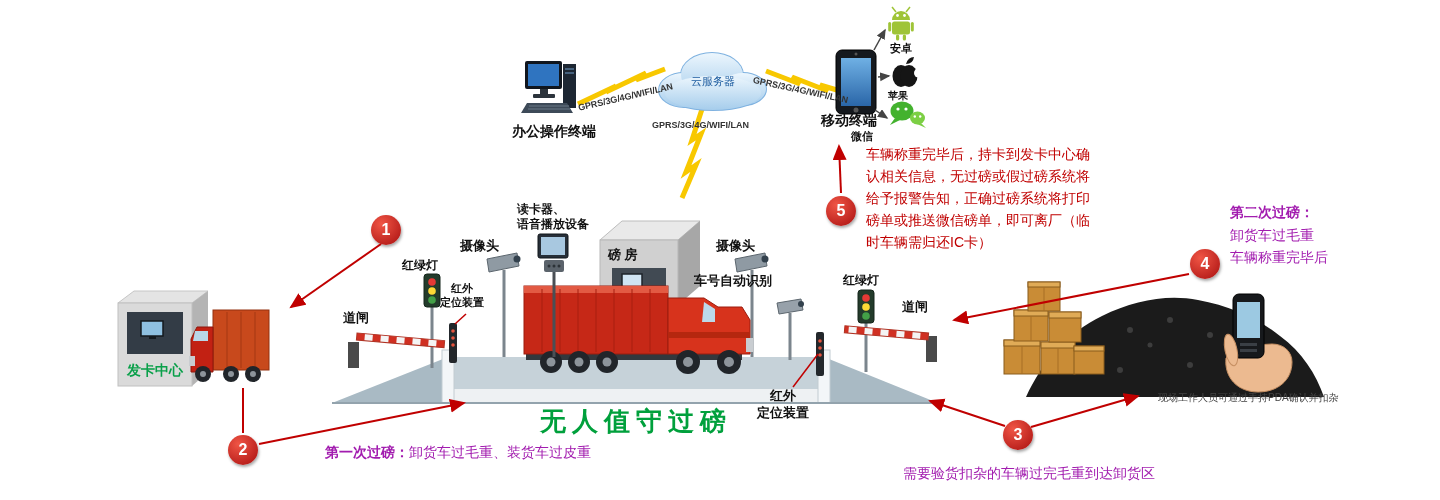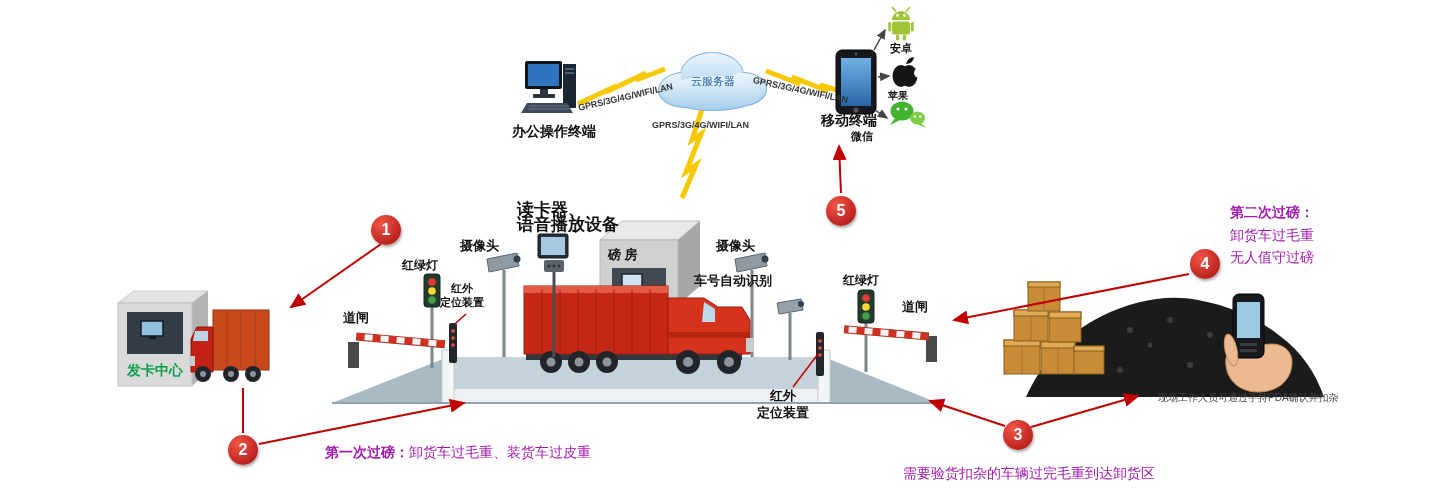--- a/index.html
+++ b/index.html
@@ -319,52 +319,58 @@
   <div class="abs lbl" style="left:806px;top:112px;width:86px;text-align:center;font-size:14px">移动终端</div>
 
   <div class="abs net-lbl" style="left:577px;top:92px;transform:rotate(-13deg)">GPRS/3G/4G/WIFI/LAN</div>
   <div class="abs net-lbl" style="left:752px;top:85px;transform:rotate(12deg)">GPRS/3G/4G/WIFI/LAN</div>
   <div class="abs net-lbl" style="left:652px;top:120px">GPRS/3G/4G/WIFI/LAN</div>
 
   <div class="abs lbl" style="left:886px;top:41px;width:30px;text-align:center;font-size:11px">安卓</div>
   <div class="abs lbl" style="left:888px;top:89px;width:30px;text-align:left;font-size:10px">苹果</div>
   <div class="abs lbl" style="left:847px;top:129px;width:30px;text-align:center;font-size:11px">微信</div>
 
+  <div class="abs para" style="left:866px;top:143px;width:252px">车辆称重完毕后，持卡到发卡中心确
+认相关信息，无过磅或假过磅系统将
+给予报警告知，正确过磅系统将打印
+磅单或推送微信磅单，即可离厂（临
+时车辆需归还IC卡）</div>
 
   <div class="abs red" style="left:325px;top:444px;white-space:nowrap">
     <span class="bold">第一次过磅：</span><span>卸货车过毛重、装货车过皮重</span>
   </div>
   <div class="abs red" style="left:903px;top:465px;white-space:nowrap">需要验货扣杂的车辆过完毛重到达卸货区</div>
   <div class="abs red bold" style="left:1230px;top:204px">第二次过磅：</div>
   <div class="abs red" style="left:1230px;top:227px">卸货车过毛重</div>
-  <div class="abs red" style="left:1230px;top:249px">无人值守过磅</div>
+  <div class="abs red" style="left:1230px;top:249px">车辆称重完毕后</div>
 
   <div class="abs circle" style="left:371px;top:215px">1</div>
   <div class="abs circle" style="left:228px;top:435px">2</div>
   <div class="abs circle" style="left:1003px;top:420px">3</div>
   <div class="abs circle" style="left:1190px;top:249px">4</div>
   <div class="abs circle" style="left:826px;top:196px">5</div>
 
   <div class="abs lbl" style="left:460px;top:237px">摄像头</div>
-  <div class="abs lbl" style="left:517px;top:202px;font-size:17px;line-height:15px">读卡器、
+  <div class="abs lbl" style="left:517px;top:202px;font-size:12px;line-height:15px">读卡器、
 语音播放设备</div>
   <div class="abs lbl" style="left:608px;top:246px;width:62px;">磅 房</div>
   <div class="abs lbl" style="left:716px;top:237px">摄像头</div>
   <div class="abs lbl" style="left:694px;top:272px">车号自动识别</div>
   <div class="abs lbl" style="left:402px;top:257px;font-size:12px">红绿灯</div>
   <div class="abs lbl" style="left:843px;top:272px;font-size:12px">红绿灯</div>
   <div class="abs lbl" style="left:343px;top:309px">道闸</div>
   <div class="abs lbl" style="left:902px;top:298px">道闸</div>
   <div class="abs lbl" style="left:434px;top:281px;width:56px;text-align:center;font-size:11px;line-height:14px">红外
 定位装置</div>
   <div class="abs lbl" style="left:750px;top:387px;width:66px;text-align:center;font-size:13px;line-height:17px">红外
 定位装置</div>
   <div class="abs" style="left:125px;top:362px;width:60px;text-align:center;color:#0aa04a;font-weight:700;font-size:14px">发卡中心</div>
   <div class="abs" style="left:1158px;top:391px;font-size:10px;color:#444">现场工作人员可通过手持PDA确认并扣杂</div>
 
+  <div class="abs" style="left:540px;top:404px;color:#00a03c;font-weight:700;font-size:26px;letter-spacing:6px">无人值守过磅</div>
 
   <svg class="layer" width="1440" height="500" viewBox="0 0 1440 500">
     <defs>
       <marker id="arrR" markerWidth="10" markerHeight="8" refX="7" refY="3.5" orient="auto">
         <path d="M0,0 L8,3.5 L0,7 Z" fill="#c00000"></path>
       </marker>
     </defs>
     <g stroke="#c00000" stroke-width="2" fill="none">
       <line x1="381" y1="244" x2="291" y2="307" marker-end="url(#arrR)"></line>
       <line x1="243" y1="388" x2="243" y2="433"></line>

